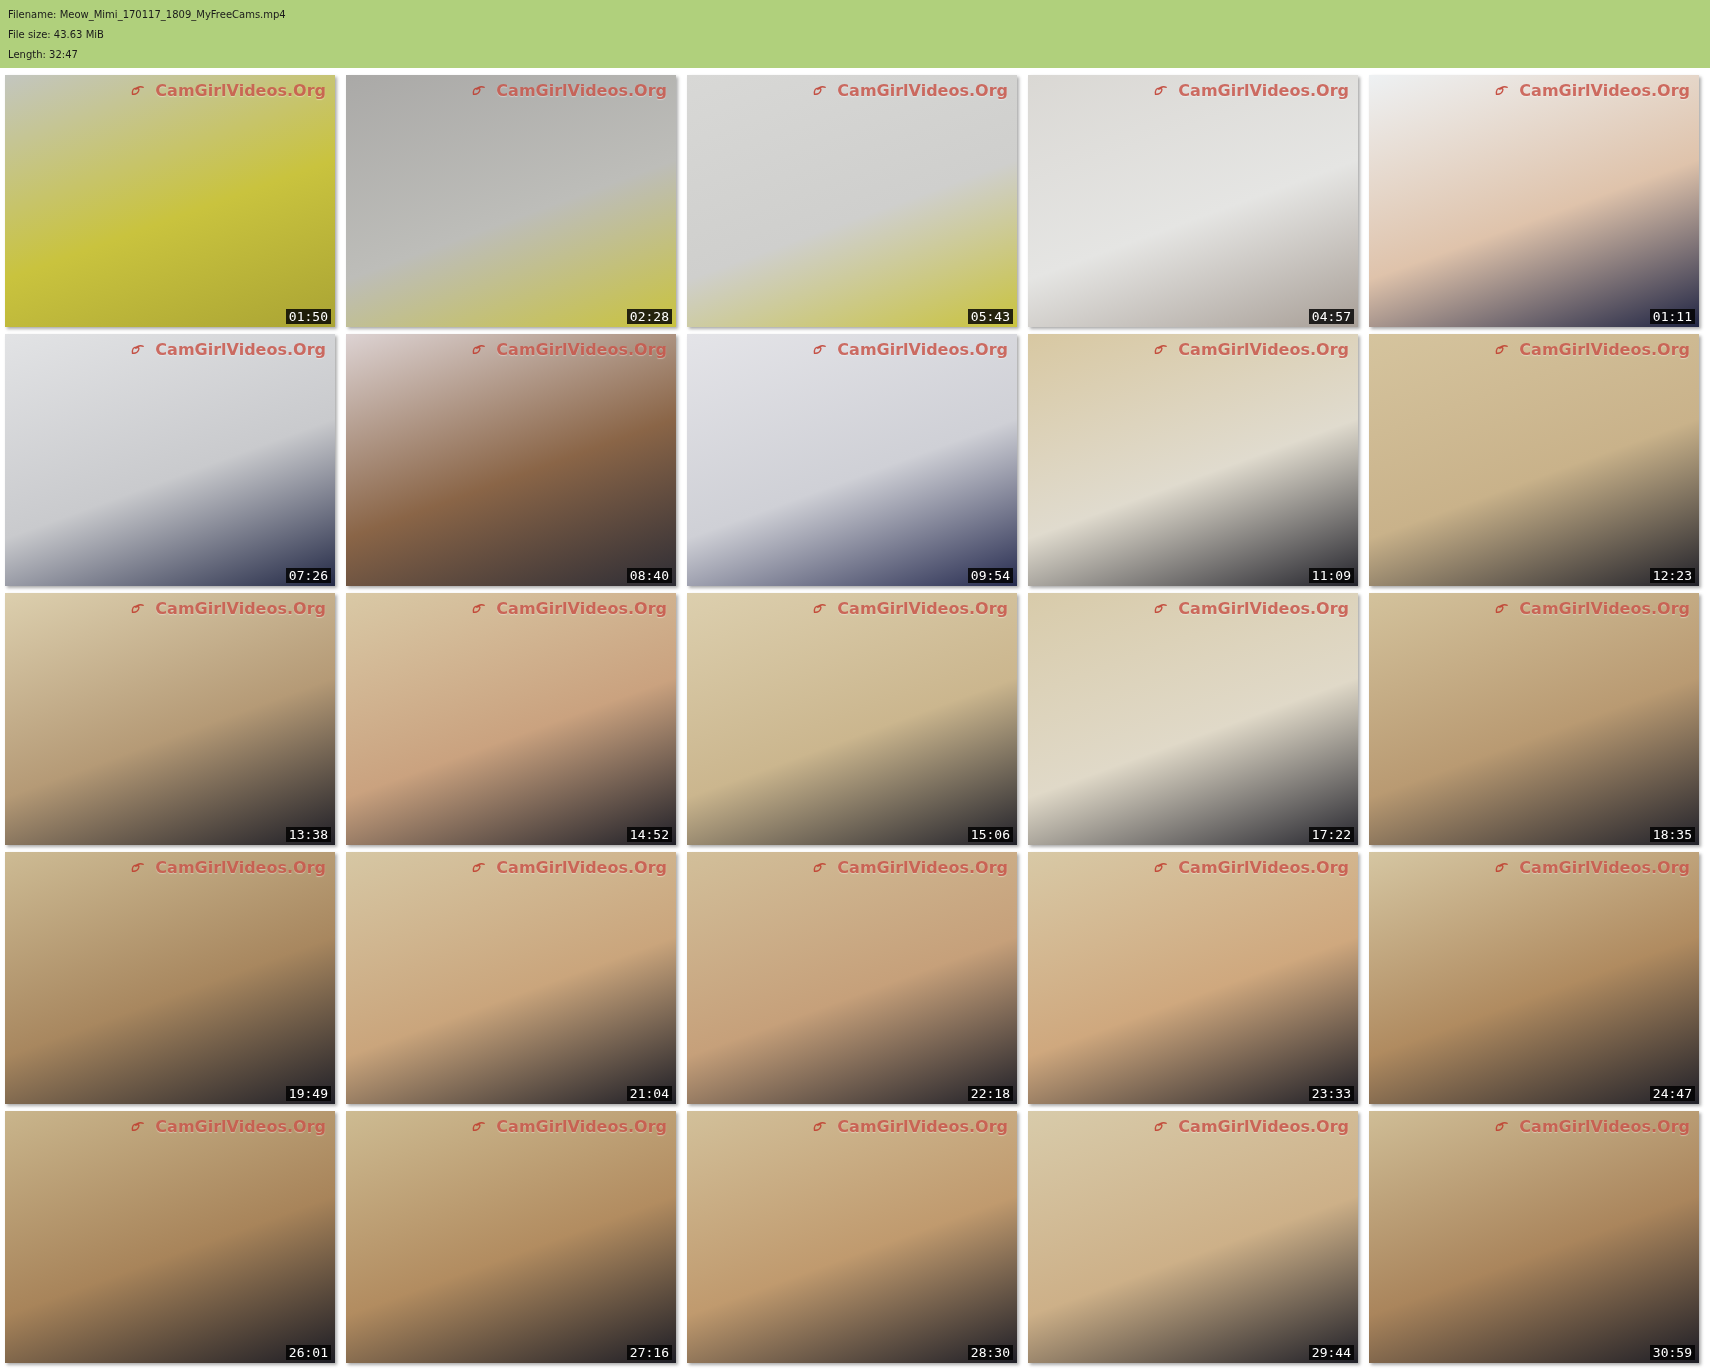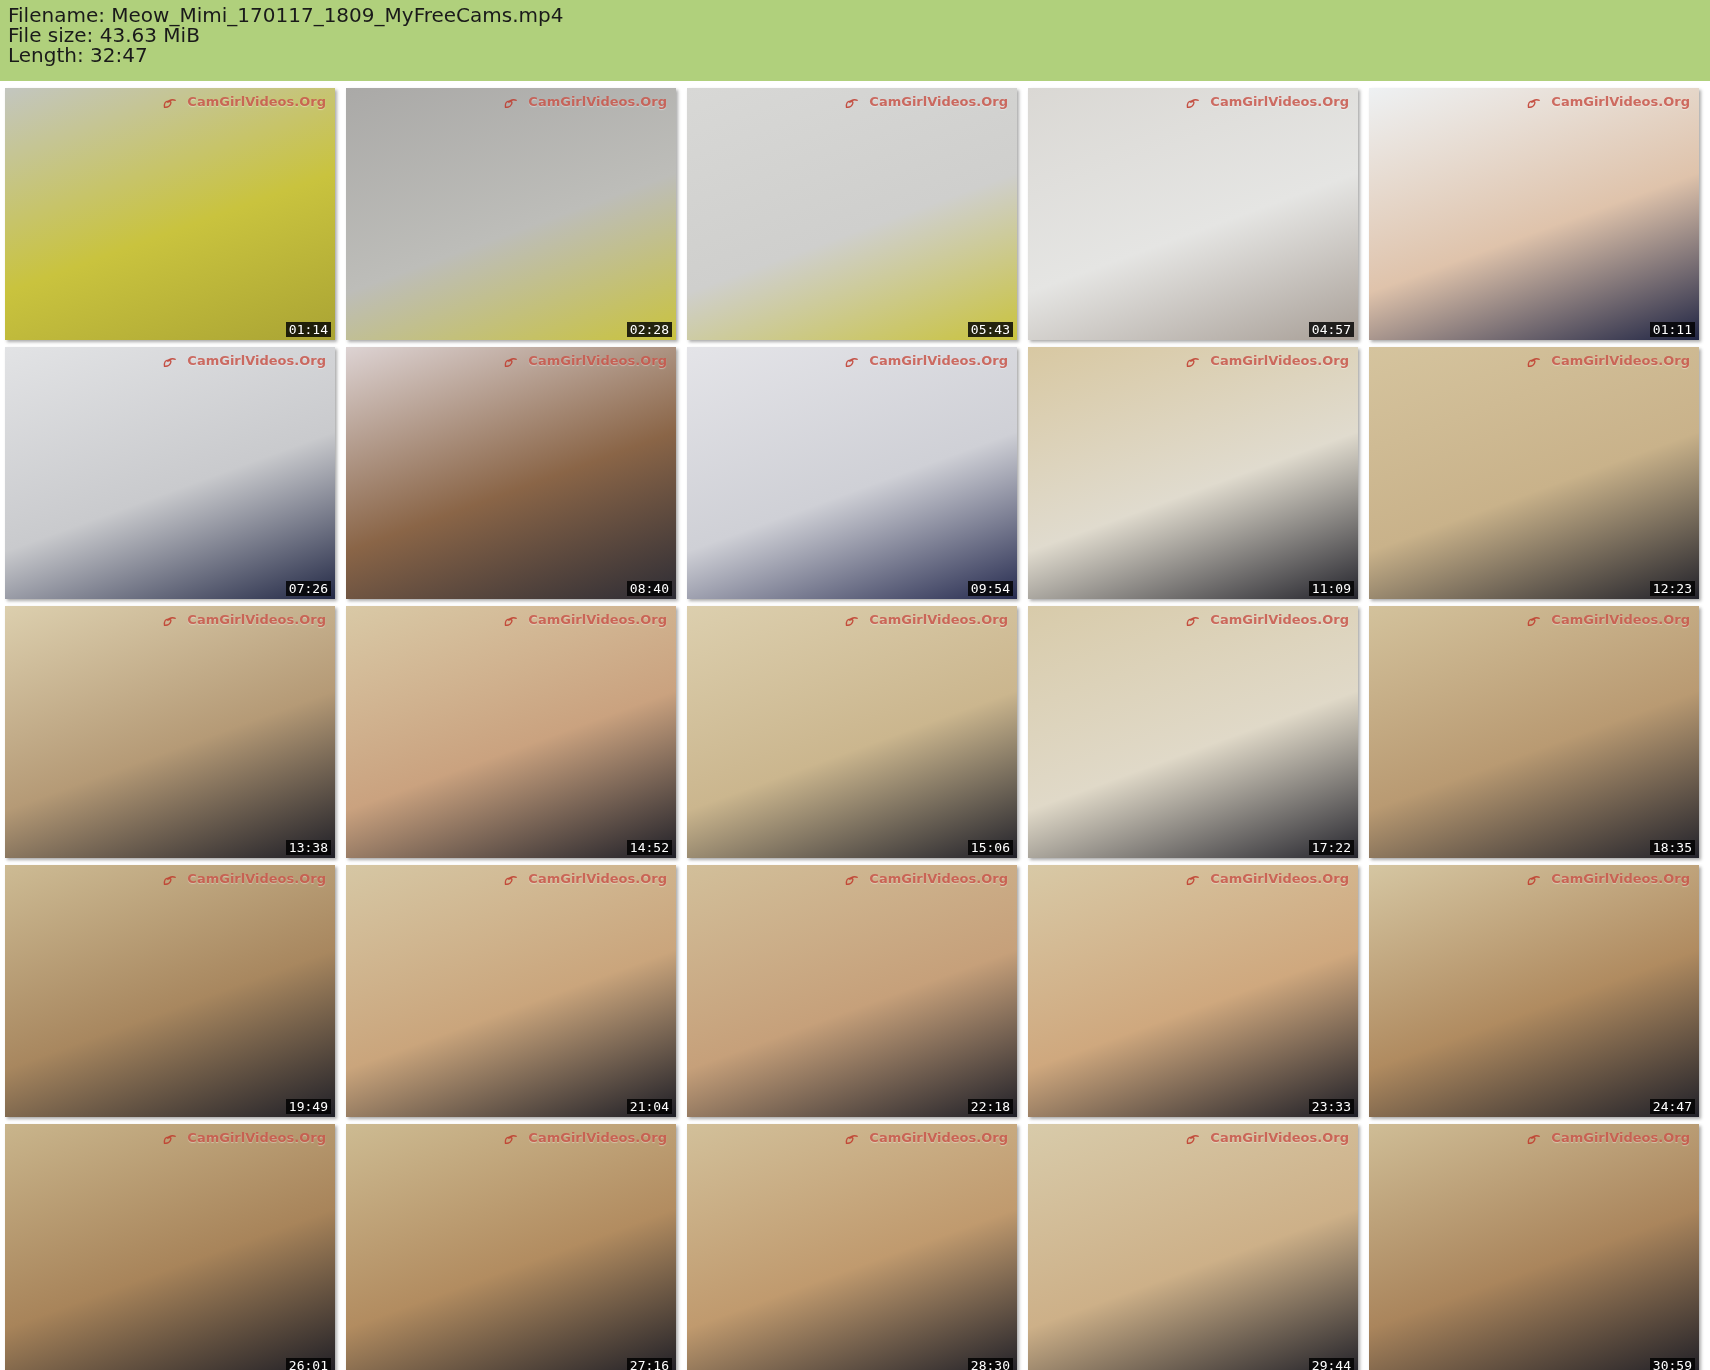--- a/index.html
+++ b/index.html
@@ -7,27 +7,27 @@
     padding: 0;
     background: #ffffff;
     width: 1710px;
     height: 1370px;
     overflow: hidden;
     font-family: "DejaVu Sans", "Liberation Sans", sans-serif;
   }
   .header {
     box-sizing: border-box;
     width: 1710px;
-    height: 81px;
+    height: 68px;
     background: #b0d07c;
     color: #1a1a1a;
     display: flex;
     justify-content: space-between;
     padding: 5px 16px 6px 8px;
-    font-size: 20px;
+    font-size: 10px;
     line-height: 20px;
   }
   .header-left { text-align: left; }
   .header-right { text-align: right; }
   .grid {
     display: grid;
     grid-template-columns: repeat(5, 330px);
     grid-auto-rows: 252px;
     gap: 7px 11px;
     margin: 7px 12px 0 5px;
@@ -46,23 +46,23 @@
     font-family: "DejaVu Sans Mono", "Liberation Mono", monospace;
     font-size: 13px;
     line-height: 15px;
     padding: 0 3px;
   }
   .watermark {
     position: absolute;
     top: 6px;
     right: 9px;
     display: flex;
-    align-items: flex-end;
+    align-items: center;
     gap: 9px;
-    font-size: 13px;
+    font-size: 16px;
     font-weight: bold;
     color: #c9574c;
     opacity: 0.85;
     text-shadow: 0 1px 1px rgba(255, 255, 255, 0.45);
     white-space: nowrap;
   }
   .watermark svg { display: block; }
 </style>
 </head>
 <body>
@@ -77,21 +77,21 @@
 
 <div class="grid">
   <div class="thumb" style="background: linear-gradient(160deg, rgb(195, 198, 192) 0%, rgb(201, 195, 62) 55%, rgb(170, 164, 52) 100%);">
     <span class="watermark">
       <svg width="15" height="11" viewBox="0 0 20 14" aria-hidden="true">
         <path d="M2 12 Q1 4 7 4 Q12 4 10 8 Q8 12 4 12 Z" fill="none" stroke="#c0392b" stroke-width="1.8"></path>
         <path d="M6 6 Q10 0 17 3" fill="none" stroke="#c0392b" stroke-width="1.8"></path>
       </svg>
       <span class="wm-text">CamGirlVideos.Org</span>
     </span>
-    <span class="timestamp">01:14</span>
+    <span class="timestamp">01:50</span>
   </div>
 
   <div class="thumb" style="background: linear-gradient(160deg, rgb(170, 169, 167) 0%, rgb(189, 189, 185) 55%, rgb(201, 195, 62) 100%);">
     <span class="watermark">
       <svg width="15" height="11" viewBox="0 0 20 14" aria-hidden="true">
         <path d="M2 12 Q1 4 7 4 Q12 4 10 8 Q8 12 4 12 Z" fill="none" stroke="#c0392b" stroke-width="1.8"></path>
         <path d="M6 6 Q10 0 17 3" fill="none" stroke="#c0392b" stroke-width="1.8"></path>
       </svg>
       <span class="wm-text">CamGirlVideos.Org</span>
     </span>

